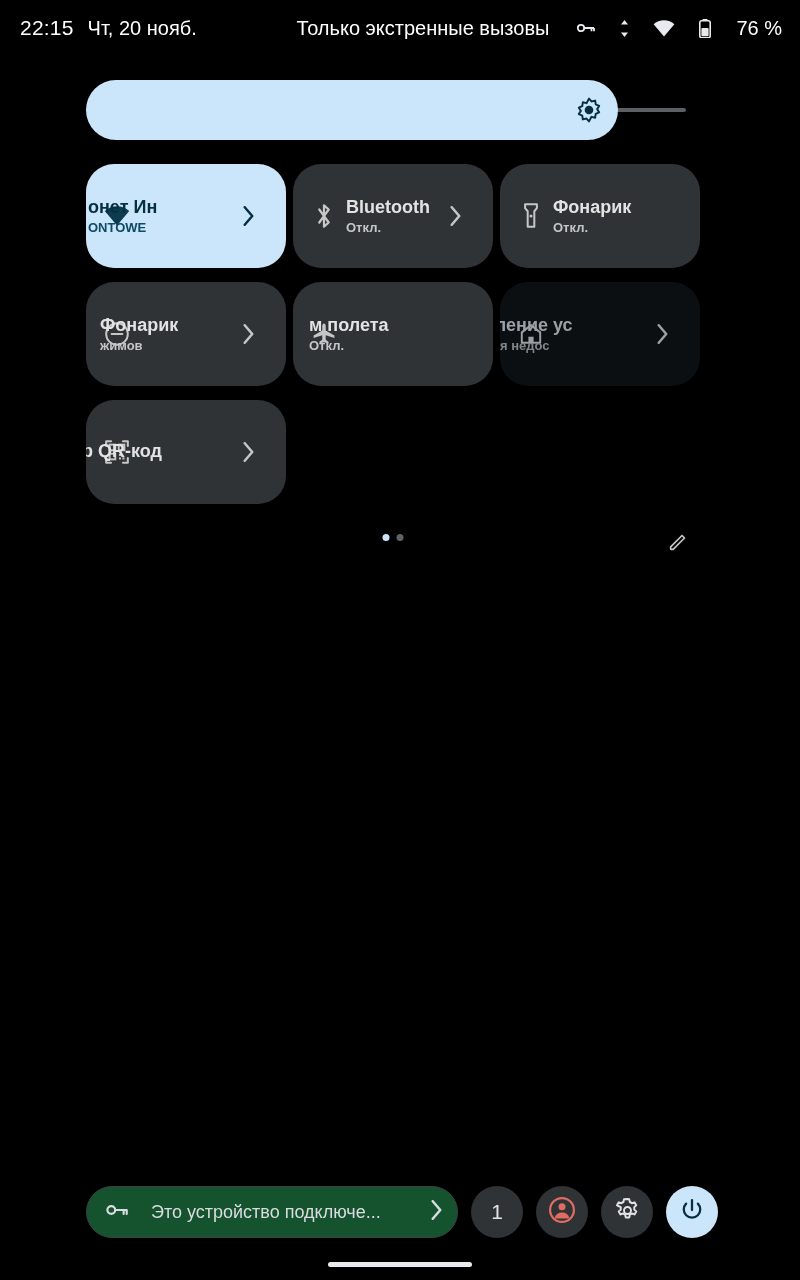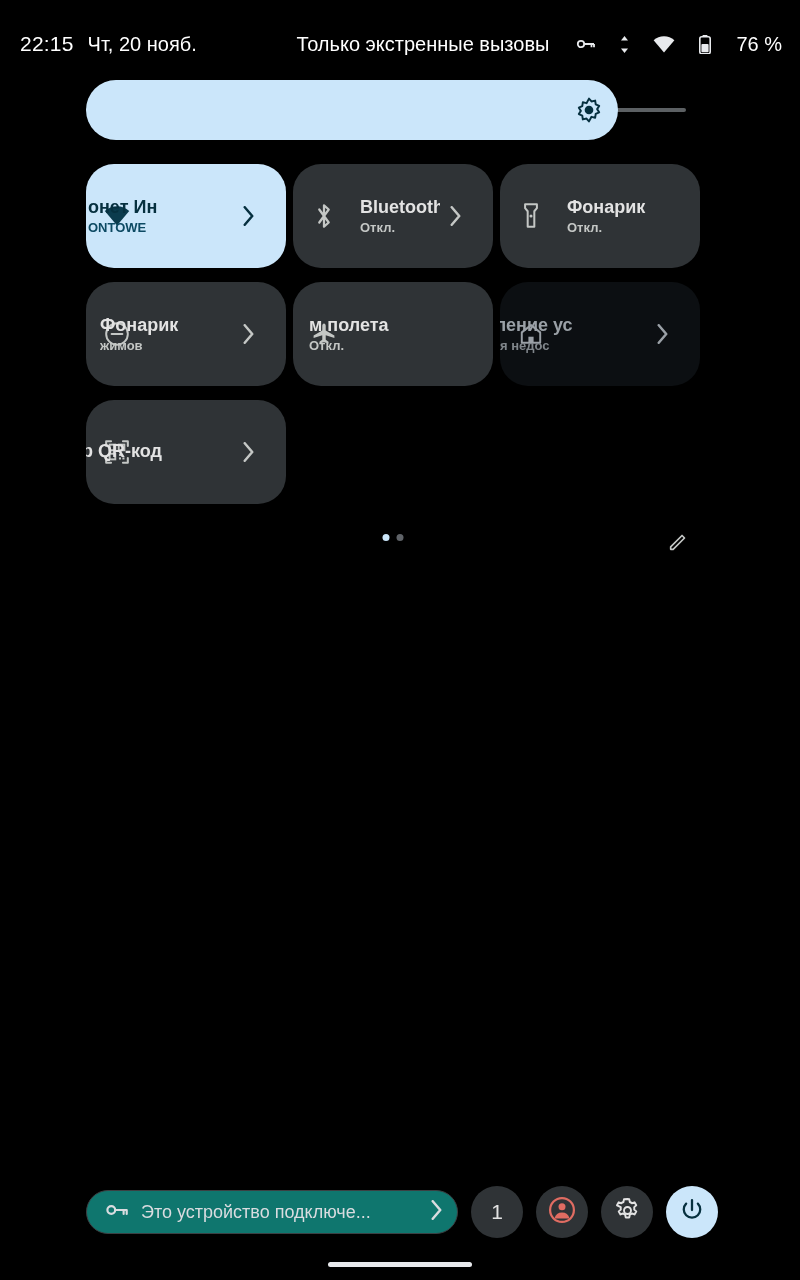--- a/index.html
+++ b/index.html
@@ -6,21 +6,21 @@
   html, body {
     width: 800px; height: 1280px;
     background: #000000;
     font-family: "Liberation Sans", sans-serif;
     overflow: hidden;
   }
   .screen { position: relative; width: 800px; height: 1280px; background: #000; }
 
   
   .statusbar {
-    position: absolute; top: 16px; left: 0; width: 800px; height: 56px;
+    position: absolute; top: 0; left: 0; width: 800px; height: 56px;
     display: flex; align-items: center; color: #ffffff;
   }
   .sb-left { display: flex; align-items: baseline; gap: 14px; padding-left: 20px; }
   .sb-time { font-size: 21px; letter-spacing: .2px; }
   .sb-date { font-size: 20px; }
   .sb-right {
     margin-left: auto; padding-right: 18px;
     display: flex; align-items: center; gap: 24px;
   }
   .sb-carrier { font-size: 20px; margin-right: 3px; }
@@ -62,21 +62,21 @@
     border-radius: 28px;
     display: flex; align-items: center;
     padding: 0 27px 0 18px;
     overflow: hidden;
   }
   .tile.active { background: #cbe6fa; }
   .tile.disabled { background: #0c0f12; }
 
   .tile-icon { flex: 0 0 auto; width: 26px; height: 26px; display:flex; align-items:center; justify-content:center; }
   .tile-text {
-    flex: 1 1 auto; min-width: 0; margin-left: 23px; overflow: hidden;
+    flex: 1 1 auto; min-width: 0; margin-left: 9px; overflow: hidden;
     display: flex; flex-direction: column; justify-content: center; gap: 2px;
   }
   .tile-title {
     font-size: 18px; font-weight: bold; color: #e3e3e3;
     white-space: nowrap;
   }
   .tile-sub {
     font-size: 13px; color: #c4c7c5; white-space: nowrap; font-weight: bold;
   }
   .tile.active .tile-title { color: #06303f; }
@@ -116,23 +116,23 @@
     position: absolute; right: 8px; top: 0; width: 28px; height: 28px;
     display: flex; align-items: center; justify-content: center;
   }
 
   
   .footer {
     position: absolute; left: 86px; top: 1186px; width: 628px; height: 52px;
     display: flex; align-items: center; gap: 13px;
   }
   .footer-pill {
-    flex: 0 0 auto; width: 372px; height: 44px; border-radius: 26px;
-    border: 1px solid #3b4043; background: #0f766e;
-    display: flex; align-items: center; padding: 0 14px 0 18px; gap: 12px;
+    flex: 0 0 auto; width: 372px; height: 52px; border-radius: 26px;
+    border: 1px solid #3b4043; background: #14532d;
+    display: flex; align-items: center; padding: 0 14px 0 18px; gap: 22px;
   }
   .footer-pill-label {
     flex: 1 1 auto; font-size: 18px; color: #dadce0; white-space: nowrap; overflow: hidden;
   }
   .circ-btn {
     flex: 0 0 auto; width: 52px; height: 52px; border-radius: 50%;
     background: #2f3336; display: flex; align-items: center; justify-content: center;
   }
   .circ-btn.power { background: #cbe6fa; }
   .circ-label { font-size: 21px; color: #e3e3e3; }

